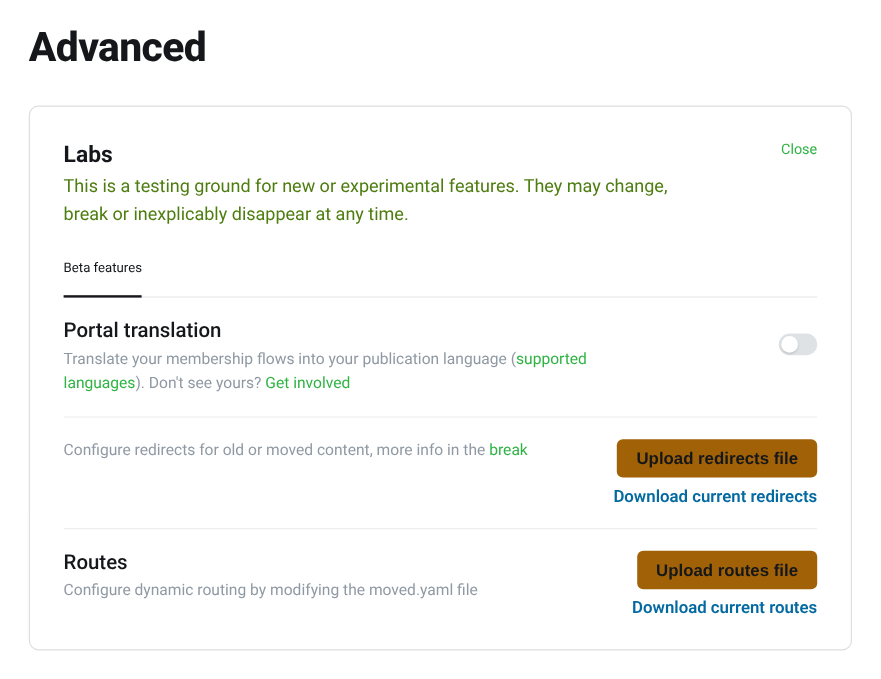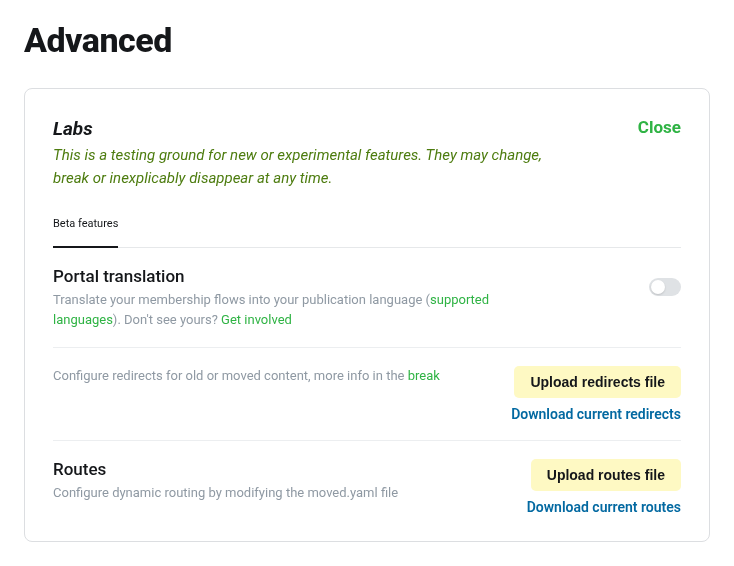--- a/index.html
+++ b/index.html
@@ -20,36 +20,35 @@
       border-radius: 8px;
       padding: 28px 28px 22px 28px;
     }
     .card-header {
       display: flex;
       justify-content: space-between;
       align-items: flex-start;
     }
     .card-header-left {
       max-width: 520px;
-      font-style: italic;
     }
     .card-title {
       font-size: 19px;
       font-weight: 700;
       margin-bottom: 4px;
     }
     .card-desc {
       font-size: 15px;
       line-height: 1.5;
       color: #4d7c0f;
     }
     .close-link {
       color: #2fb344;
-      font-weight: 700;
-      font-size: 17px;
+      font-weight: 400;
+      font-size: 12px;
       cursor: pointer;
       margin-left: 43px;
     }
     .tabs {
       margin-top: 28px;
       border-bottom: 1px solid #e6e8ea;
       display: flex;
     }
     .tab {
       font-size: 11px;
@@ -93,21 +92,21 @@
       cursor: pointer;
     }
     .section-right {
       display: flex;
       flex-direction: column;
       align-items: flex-end;
       gap: 8px;
       flex-shrink: 0;
     }
     .upload-btn {
-      background: #fef9c3;
+      background: #a16207;
       border: none;
       border-radius: 5px;
       padding: 8px 16px;
       font-size: 14px;
       font-weight: 600;
       color: #15171a;
       cursor: pointer;
       white-space: nowrap;
     }
     .download-link {

